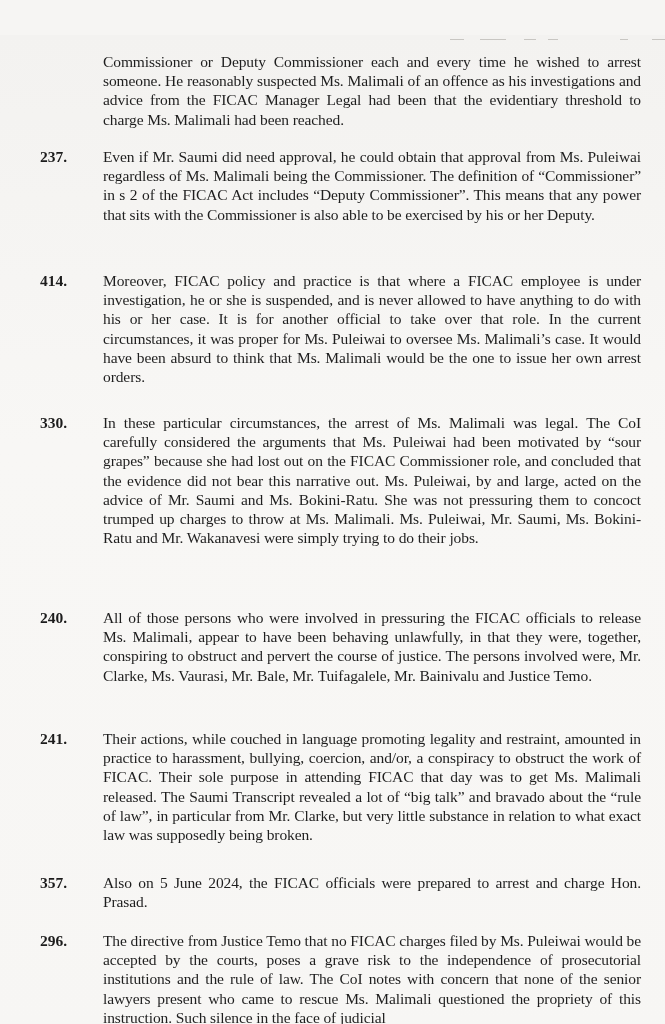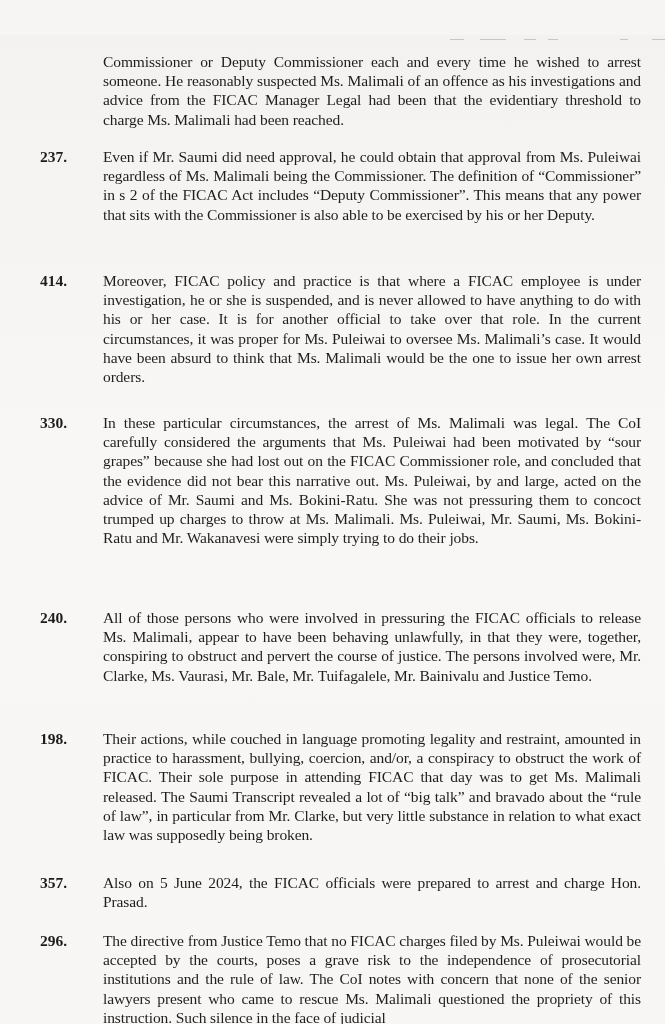--- a/index.html
+++ b/index.html
@@ -108,21 +108,21 @@
     <div class="para-num">330.</div>
     <div class="para-text">In these particular circumstances, the arrest of Ms. Malimali was legal. The CoI carefully considered the arguments that Ms. Puleiwai had been motivated by “sour grapes” because she had lost out on the FICAC Commissioner role, and concluded that the evidence did not bear this narrative out. Ms. Puleiwai, by and large, acted on the advice of Mr. Saumi and Ms. Bokini-Ratu. She was not pressuring them to concoct trumped up charges to throw at Ms. Malimali. Ms. Puleiwai, Mr. Saumi, Ms. Bokini-Ratu and Mr. Wakanavesi were simply trying to do their jobs.</div>
   </div>
 
   <div class="block" style="top:573px;">
     <div class="para-num">240.</div>
     <div class="para-text">All of those persons who were involved in pressuring the FICAC officials to release Ms. Malimali, appear to have been behaving unlawfully, in that they were, together, conspiring to obstruct and pervert the course of justice. The persons involved were, Mr. Clarke, Ms. Vaurasi, Mr. Bale, Mr. Tuifagalele, Mr. Bainivalu and Justice Temo.</div>
   </div>
 
   <div class="block" style="top:694px;">
-    <div class="para-num">198.</div>
+    <div class="para-num">241.</div>
     <div class="para-text">Their actions, while couched in language promoting legality and restraint, amounted in practice to harassment, bullying, coercion, and/or, a conspiracy to obstruct the work of FICAC. Their sole purpose in attending FICAC that day was to get Ms. Malimali released. The Saumi Transcript revealed a lot of “big talk” and bravado about the “rule of law”, in particular from Mr. Clarke, but very little substance in relation to what exact law was supposedly being broken.</div>
   </div>
 
   <div class="block" style="top:838px;">
     <div class="para-num">357.</div>
     <div class="para-text">Also on 5 June 2024, the FICAC officials were prepared to arrest and charge Hon. Prasad.</div>
   </div>
 
   <div class="block" style="top:896px;">
     <div class="para-num">296.</div>

